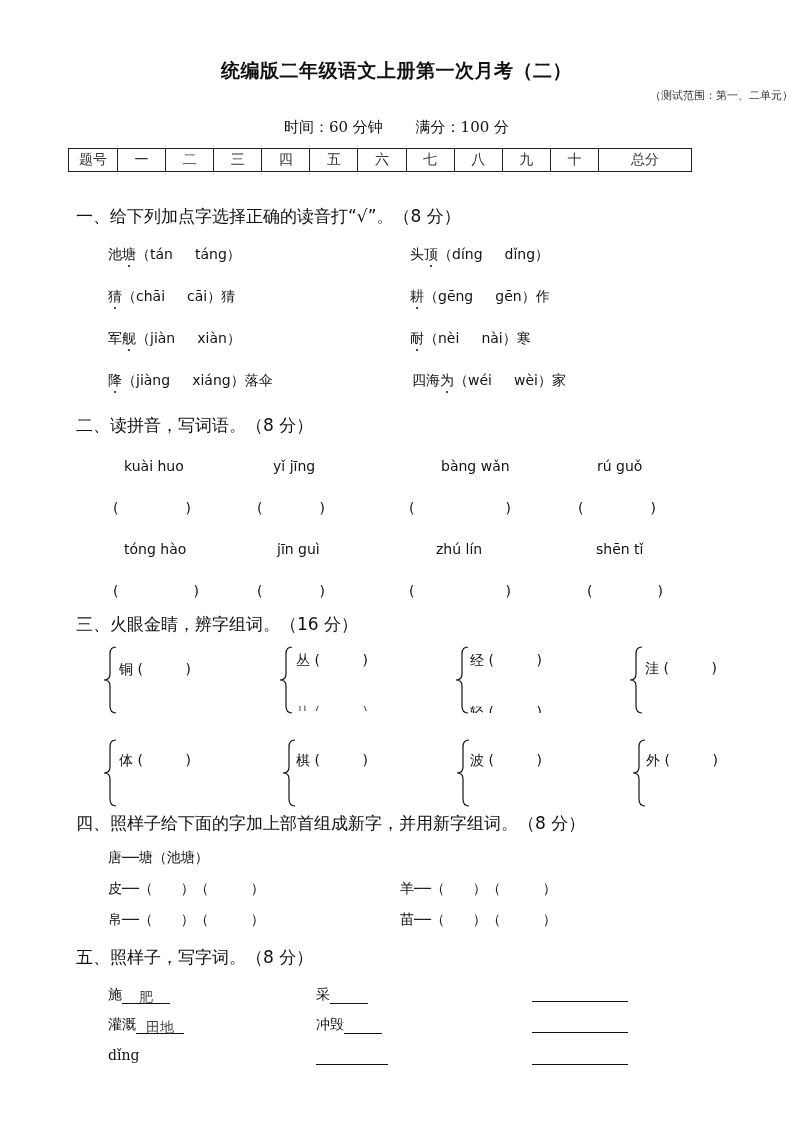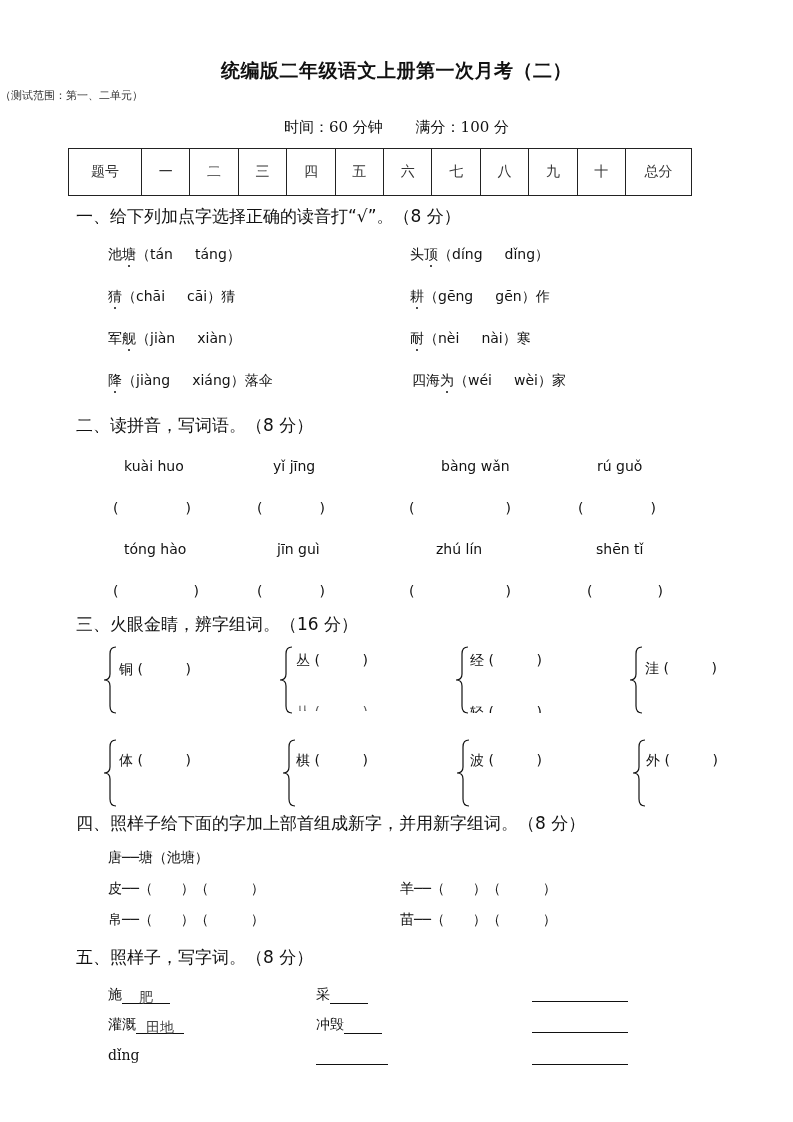--- a/index.html
+++ b/index.html
@@ -1,24 +1,24 @@
 <!DOCTYPE html>
 <html><head>
 <meta charset="utf-8">
 <style>
   html, body { margin:0; padding:0; background:#fff; }
   body { width:793px; height:1122px; position:relative; overflow:hidden;
          font-family:"DejaVu Sans", "Liberation Sans", sans-serif; color:#111; }
   .abs { position:absolute; white-space:nowrap; }
   .title { top:58px; left:0; width:793px; text-align:center; font-size:19px; font-weight:bold; letter-spacing:0.5px; }
-  .subtitle { top:88px; left:0; width:793px; text-align:left; font-size:11px; font-family:"DejaVu Serif", serif; color:#333; }
+  .subtitle { top:88px; left:0; width:793px; text-align:right; font-size:11px; font-family:"DejaVu Serif", serif; color:#333; }
   .timeline { top:118px; left:0; width:793px; text-align:center; font-size:15px; font-family:"DejaVu Serif", serif; }
   .timeline span { margin:0 14px; }
   table.score { position:absolute; top:148px; left:68px; width:624px; border-collapse:collapse; font-size:14px; }
-  table.score td { border:1px solid #222; height:22px; text-align:center; padding:12px; color:#333; }
+  table.score td { border:1px solid #222; height:22px; text-align:center; padding:0; color:#333; }
   table.score td.hd { width:48px; }
   .sec-h { font-size:17px; }
   .t14 { font-size:14px; }
   .serif { font-family:"DejaVu Serif", serif; }
   .dot { position:relative; }
   .dot::after { content:""; position:absolute; left:50%; bottom:-5px; width:2px; height:2px; background:#111; border-radius:1px; transform:translateX(-50%); }
   .brace { position:absolute; width:14px; }
   .brace svg { display:block; }
   .uline { display:inline-block; border-bottom:1px solid #111; height:14px; vertical-align:bottom; }
   .clip { overflow:hidden; }

